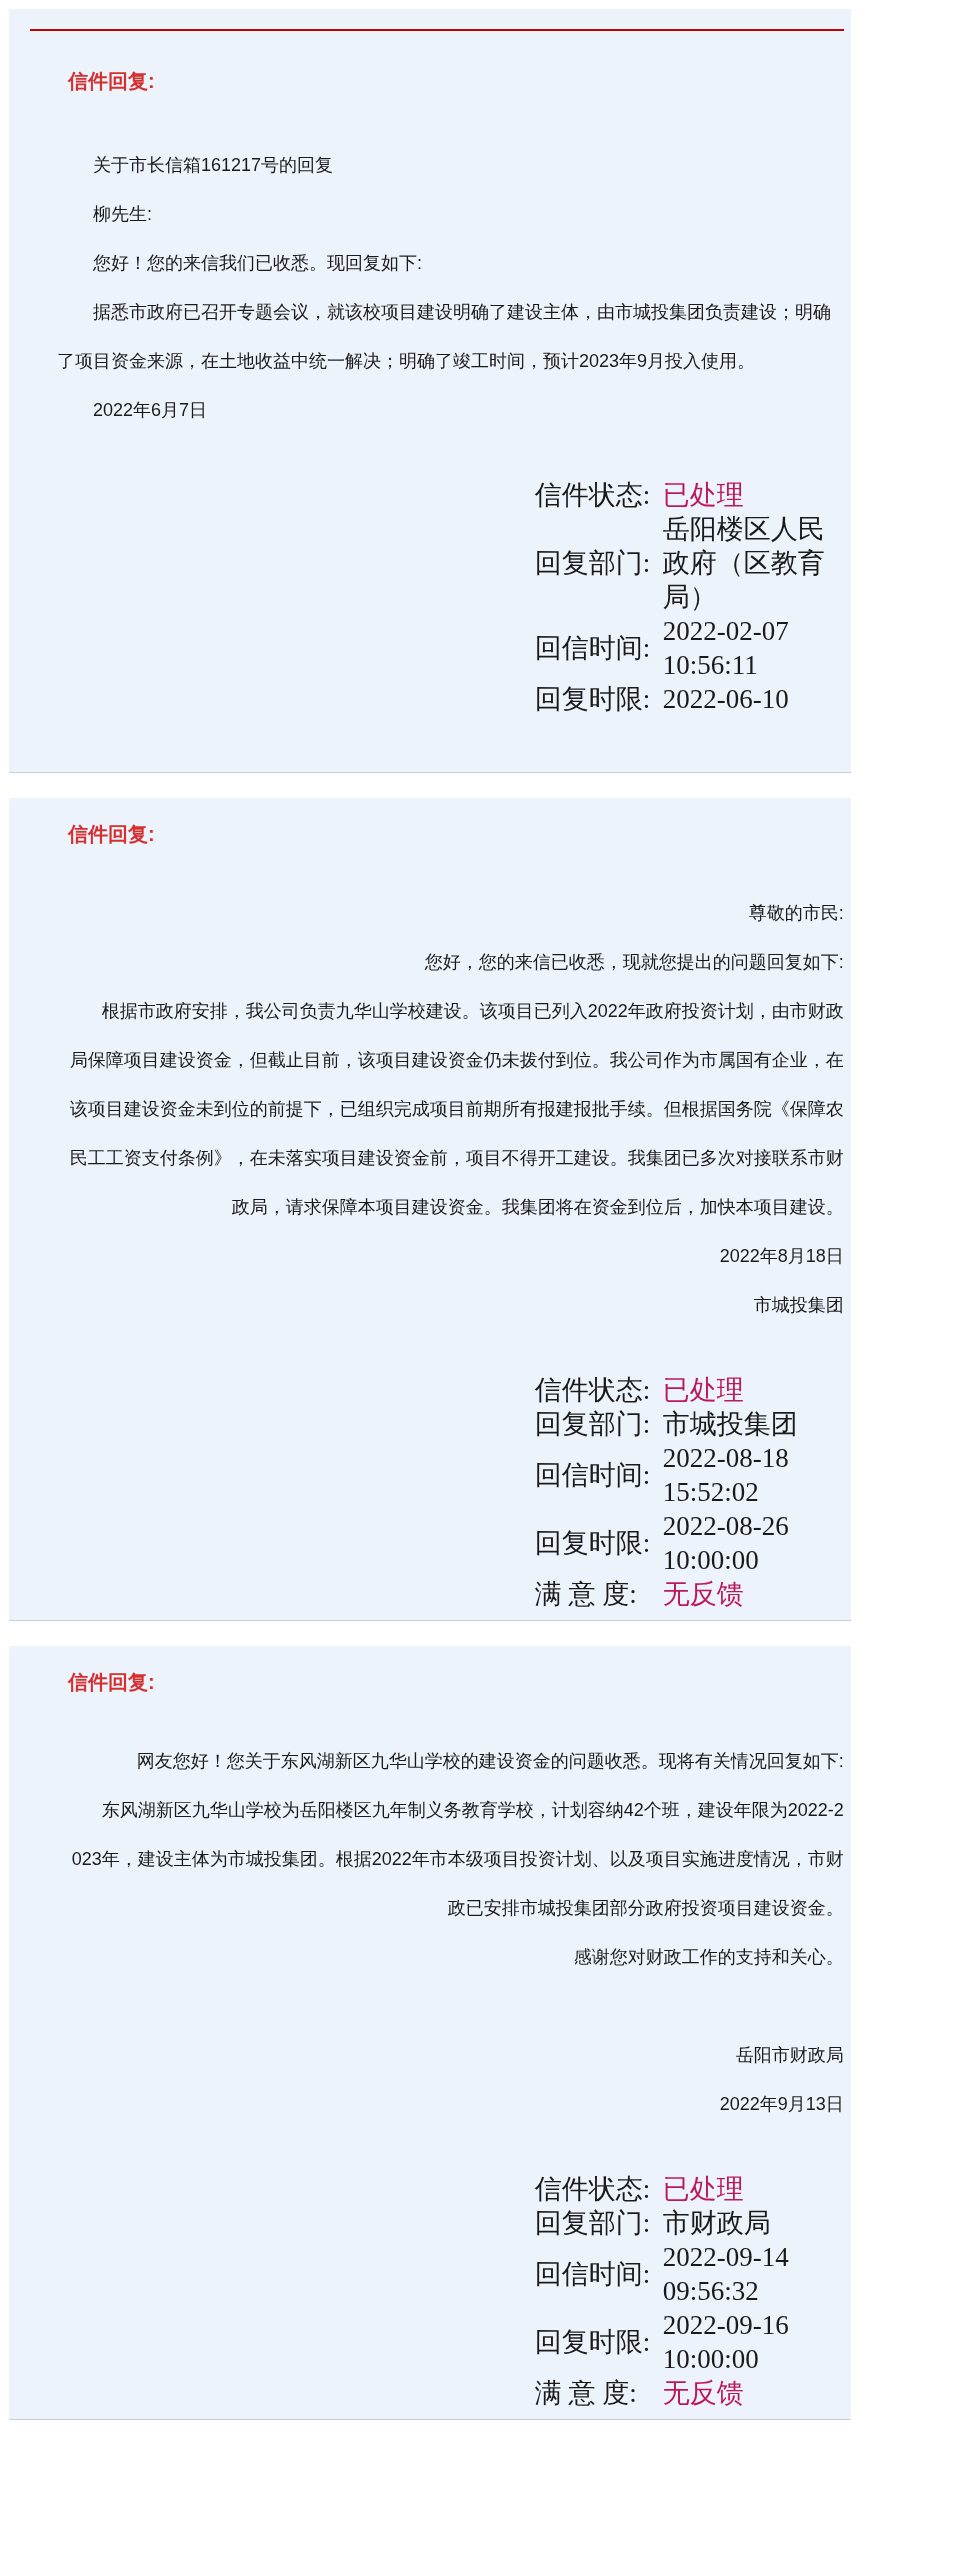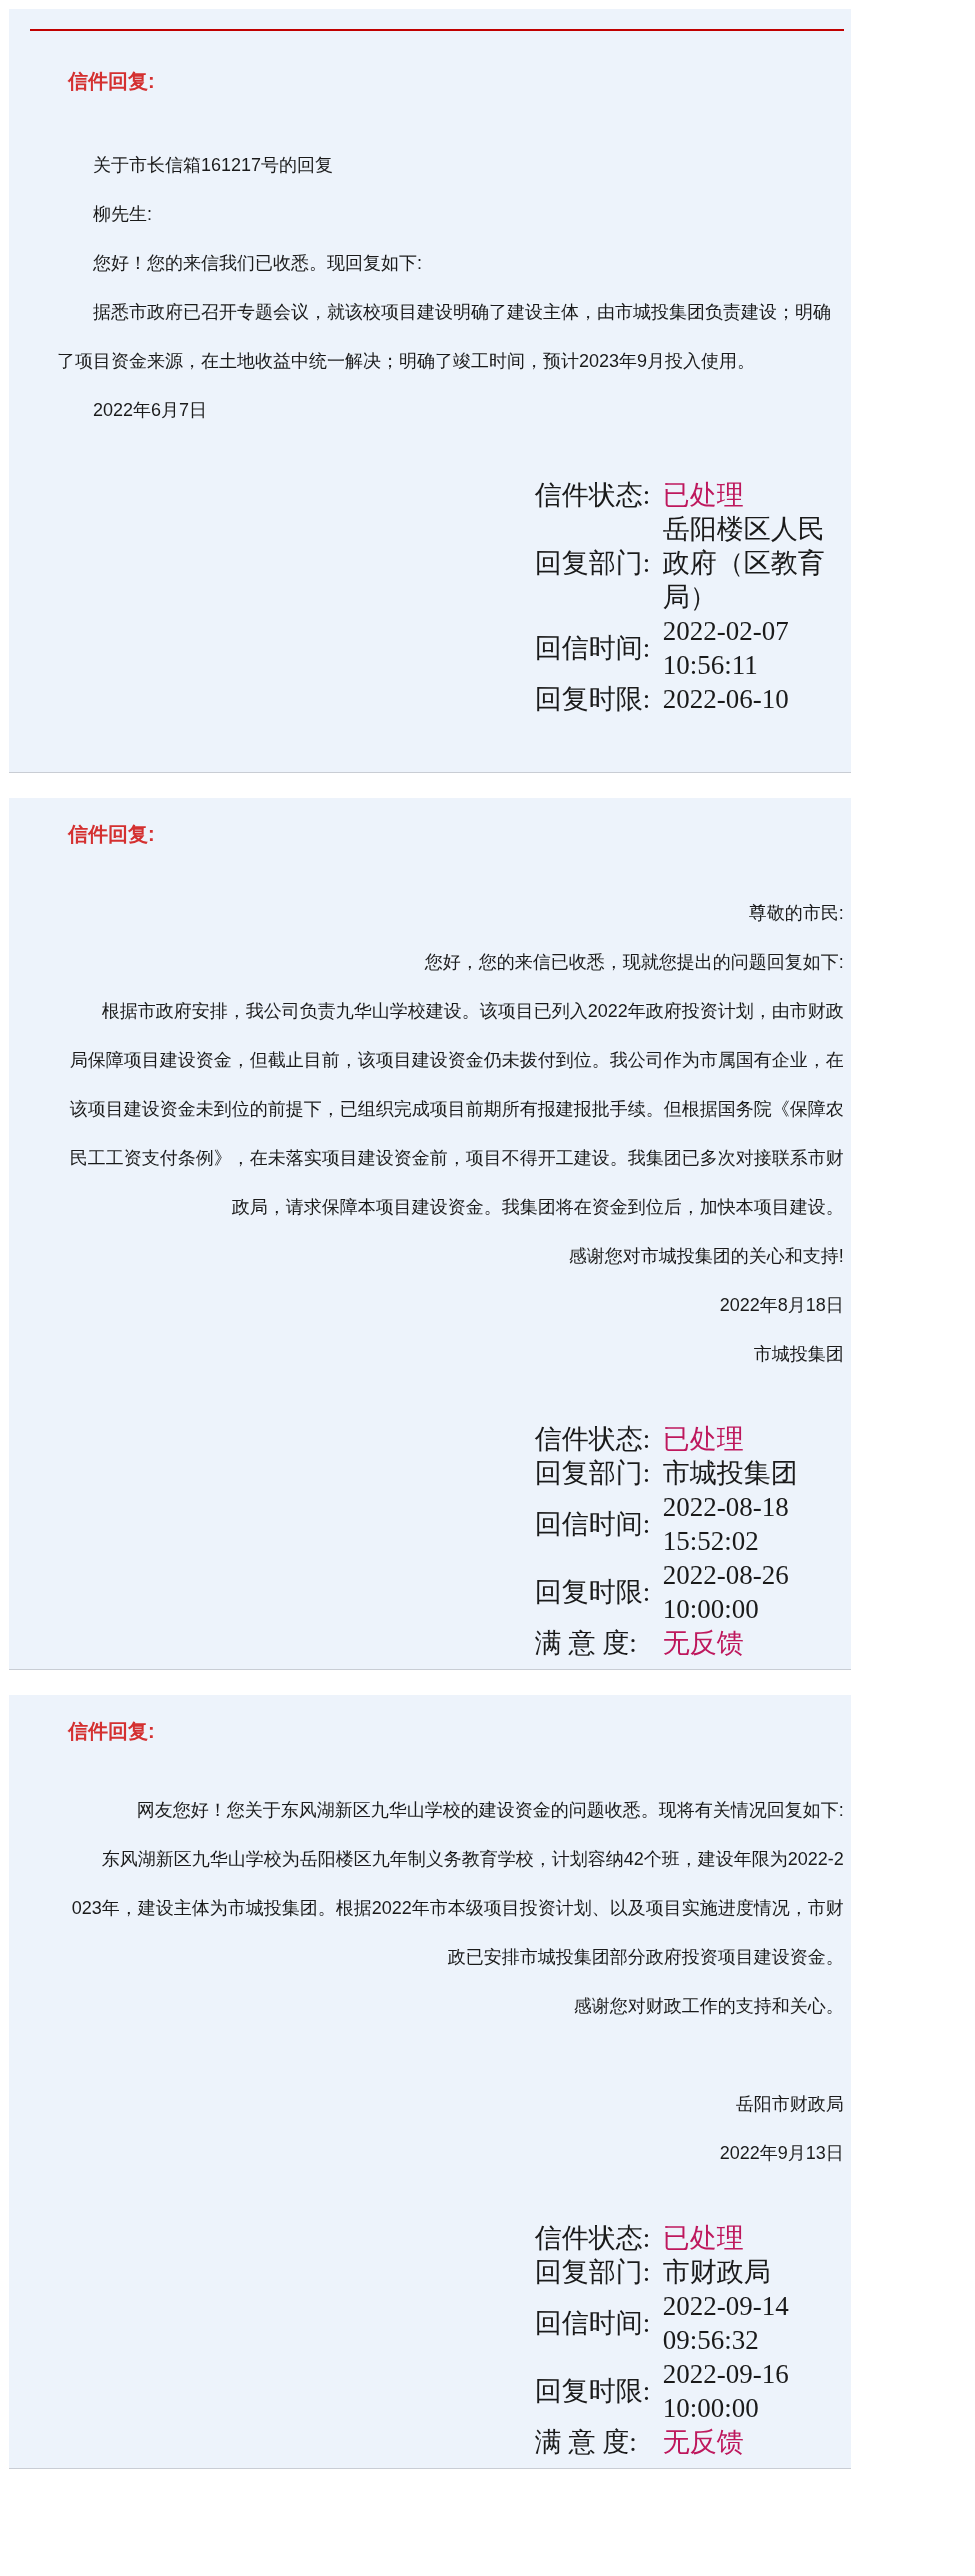--- a/index.html
+++ b/index.html
@@ -117,21 +117,20 @@
       </div>
     </div>
   </section>
 
   <section class="card">
     <h2 class="card-heading">信件回复:</h2>
     <div class="letter-body">
       <p>尊敬的市民:</p>
       <p>您好，您的来信已收悉，现就您提出的问题回复如下:</p>
       <p>根据市政府安排，我公司负责九华山学校建设。该项目已列入2022年政府投资计划，由市财政局保障项目建设资金，但截止目前，该项目建设资金仍未拨付到位。我公司作为市属国有企业，在该项目建设资金未到位的前提下，已组织完成项目前期所有报建报批手续。但根据国务院《保障农民工工资支付条例》，在未落实项目建设资金前，项目不得开工建设。我集团已多次对接联系市财政局，请求保障本项目建设资金。我集团将在资金到位后，加快本项目建设。</p>
-      <p>感谢您对市城投集团的关心和支持!</p>
       <p>2022年8月18日</p>
       <p>市城投集团</p>
     </div>
     <div class="status-block">
       <div class="srow">
         <span class="slabel">信件状态:</span>
         <span class="svalue red">已处理</span>
       </div>
       <div class="srow">
         <span class="slabel">回复部门:</span>

